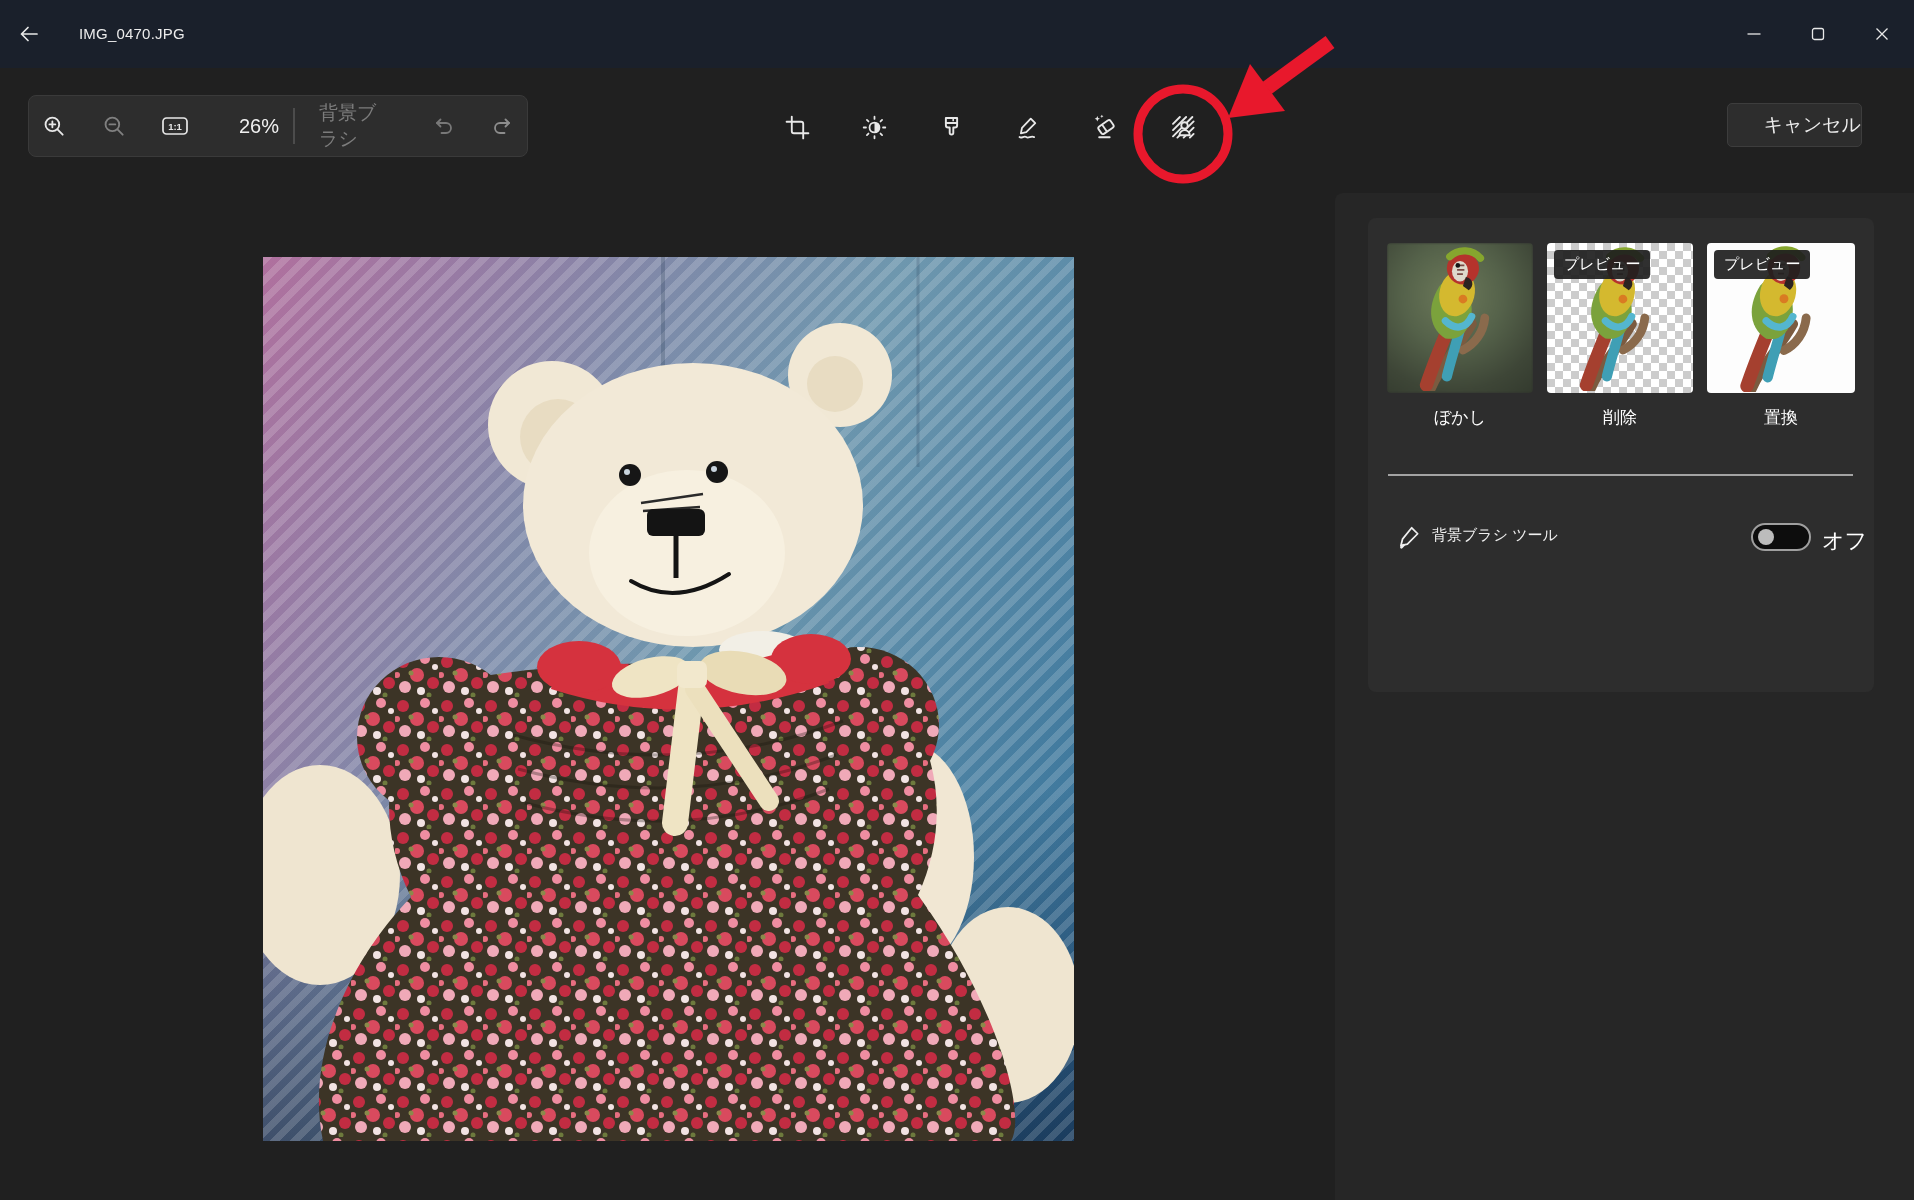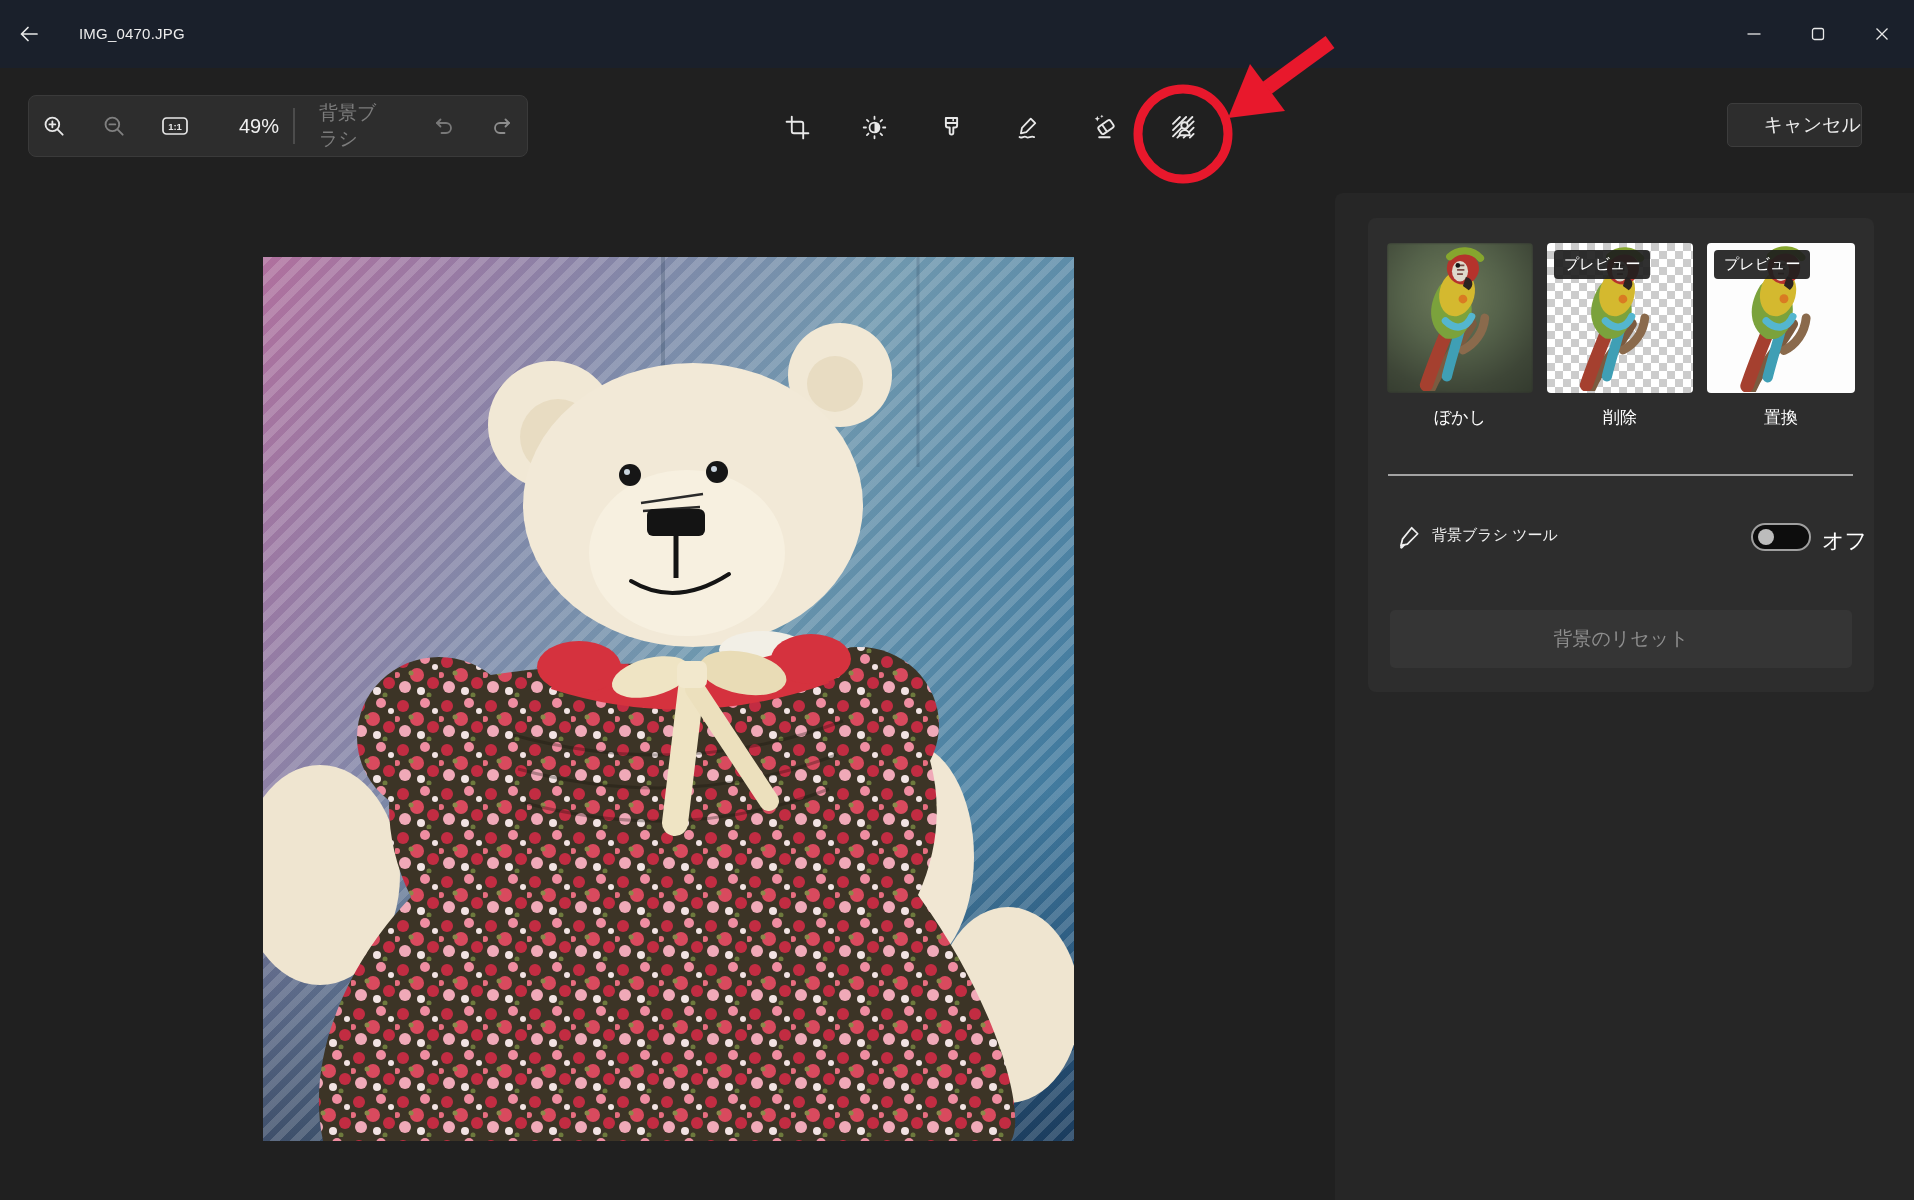--- a/index.html
+++ b/index.html
@@ -138,21 +138,21 @@
         <circle cx="10.5" cy="10.5" r="6.3"></circle>
           <path d="M15.2 15.2 20 20 M7.8 10.5h5.4"></path>
       </svg>
     </div>
     <div class="zp-item" style="left:127px; width:38px;">
       <svg class="icon" width="30" height="26" viewBox="0 0 30 26" fill="none">
         <rect x="3" y="5" width="24" height="16" rx="3.5" stroke="#e8e8e8" stroke-width="1.7"></rect>
         <text x="15" y="17.2" text-anchor="middle" font-size="9.5" font-weight="bold" fill="#e8e8e8" font-family="Liberation Sans, sans-serif">1:1</text>
       </svg>
     </div>
-    <div class="zp-item zoom-pct" style="left:200px; width:60px;">49%</div>
+    <div class="zp-item zoom-pct" style="left:200px; width:60px;">26%</div>
     <div class="zp-divider"></div>
     <div class="zp-item reset-label" style="left:290px; width:76px;">背景ブラシ</div>
     <div class="zp-item" style="left:396px; width:38px;">
       <svg class="icon" width="24" height="24" viewBox="0 0 24 24" fill="none" stroke="#787878" stroke-width="1.8" stroke-linecap="round" stroke-linejoin="round">
         <path d="M8.5 5.5 5 9l3.5 3.5"></path>
           <path d="M5 9h9a5 5 0 0 1 0 10h-4.5"></path>
       </svg>
     </div>
     <div class="zp-item" style="left:454px; width:38px;">
       <svg class="icon" width="24" height="24" viewBox="0 0 24 24" fill="none" stroke="#8d8d8d" stroke-width="1.8" stroke-linecap="round" stroke-linejoin="round">
@@ -306,21 +306,20 @@
       <svg class="brush-row-icon icon" width="26" height="26" viewBox="0 0 24 24" fill="none" stroke="#f0f0f0" stroke-width="1.6" stroke-linecap="round" stroke-linejoin="round">
         <path d="M14.5 3.5l5.5 5.5-9.5 9.5-6 1.5 1.5-6z"></path>
         <path d="M5 21.5l2-2" stroke-width="2.4"></path>
       </svg>
       <div class="brush-row-label">背景ブラシ ツール</div>
       <div class="toggle">
         <div class="toggle-knob"></div>
       </div>
       <div class="toggle-state">オフ</div>
 
-      <button class="reset-bg-btn">背景のリセット</button>
     </div>
   </div>
 
   <svg class="annotation" viewBox="0 0 1914 1200">
     <circle cx="1183" cy="134" r="45" fill="none" stroke="#e8182c" stroke-width="9"></circle>
     <line x1="1330" y1="42" x2="1267" y2="88" stroke="#e8182c" stroke-width="15"></line>
     <polygon points="1228,118 1285,111 1250,64" fill="#e8182c"></polygon>
   </svg>
 
 </div>

